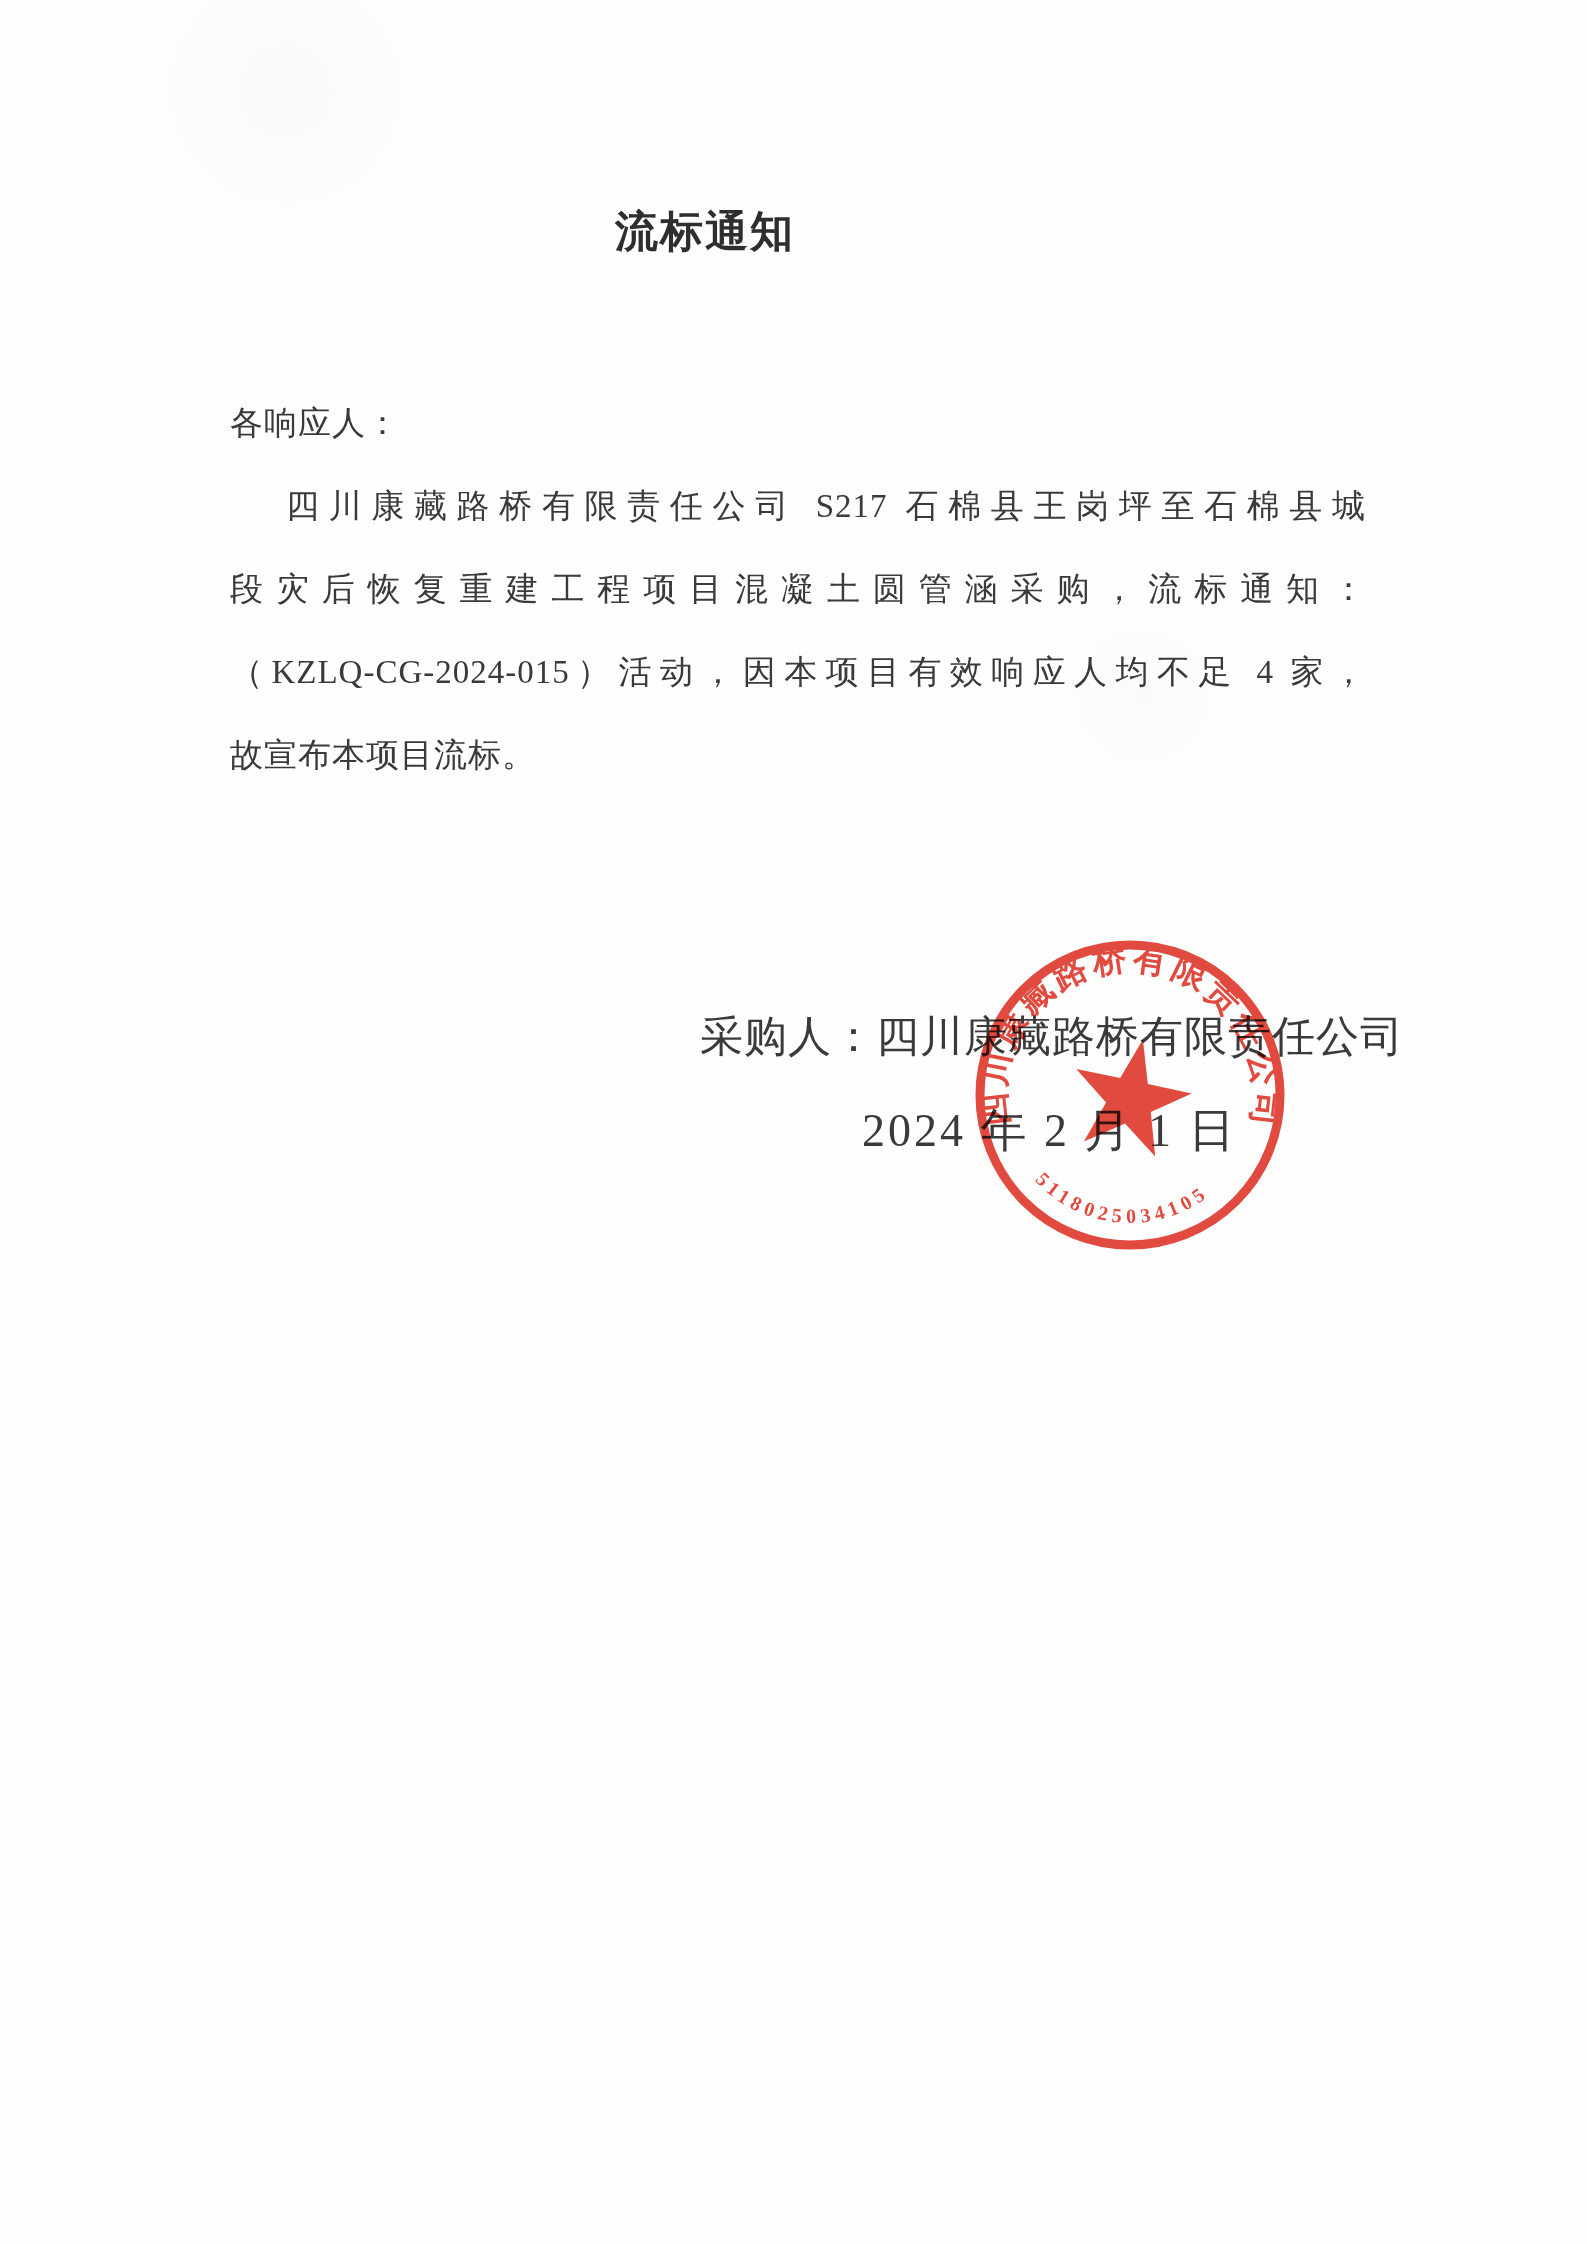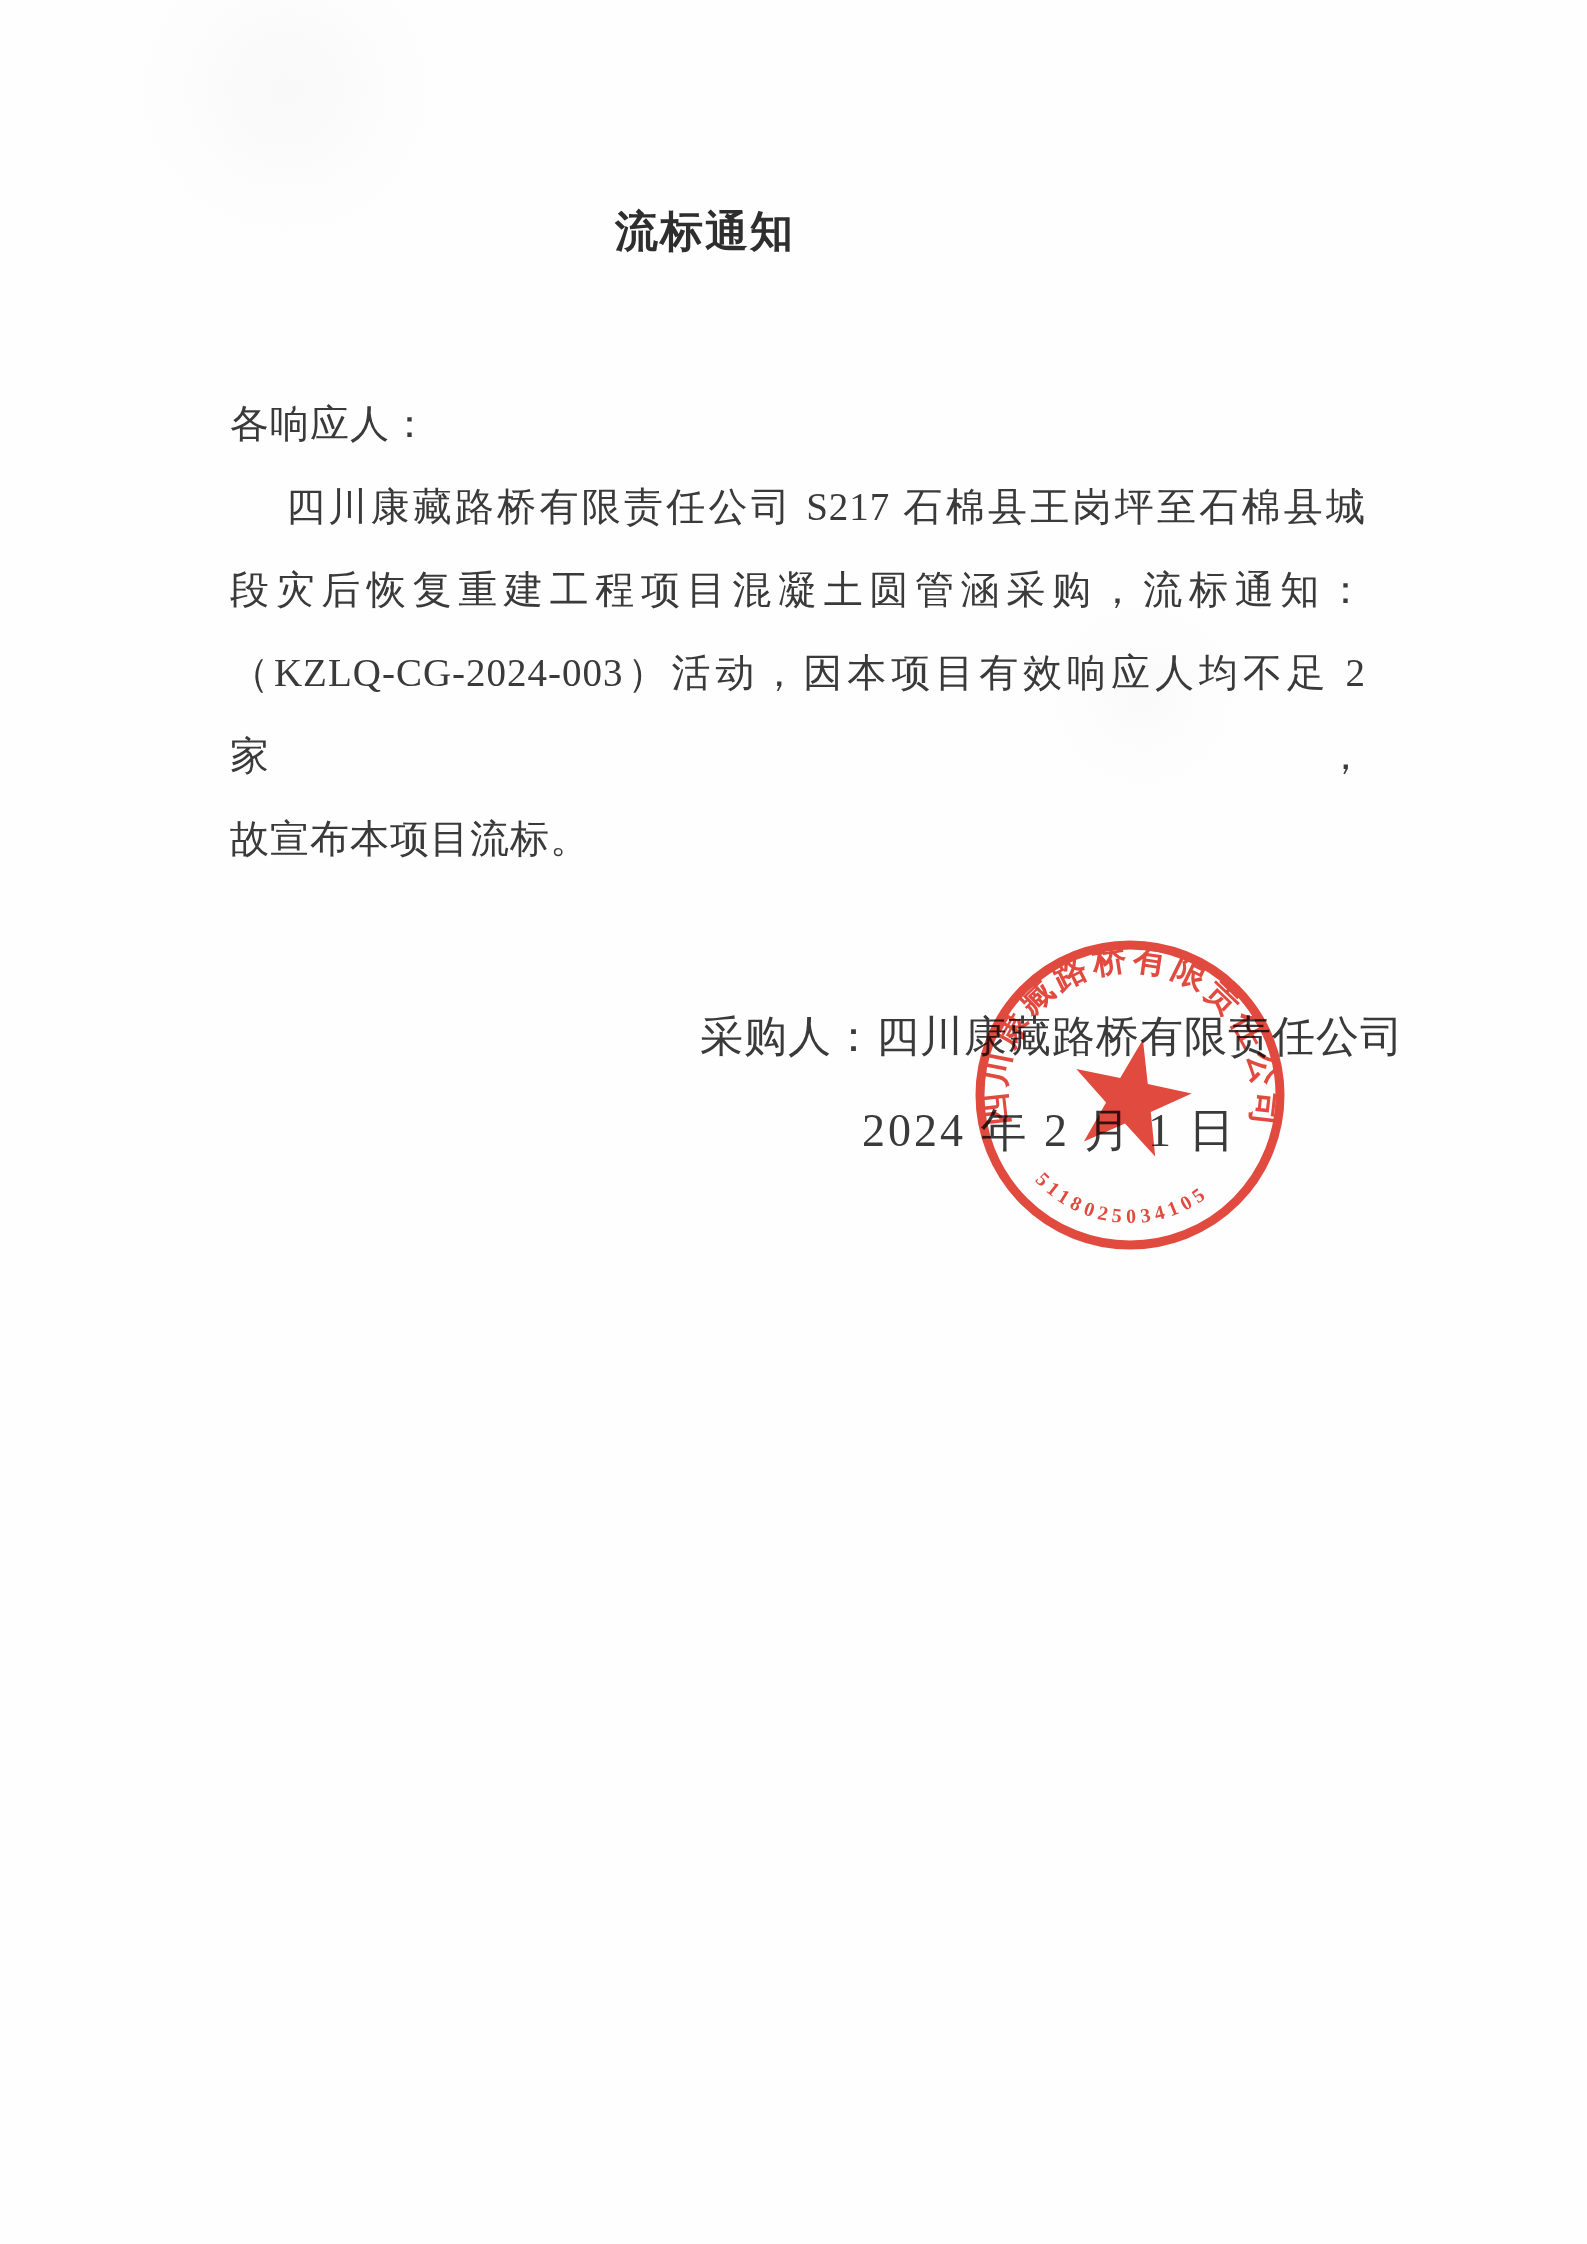--- a/index.html
+++ b/index.html
@@ -28,21 +28,21 @@
     font-size: 43px;
     font-weight: bold;
     color: #2e2e2e;
     letter-spacing: 2px;
   }
   .doc-body {
     position: absolute;
     top: 382px;
     left: 230px;
     width: 1136px;
-    font-size: 39px;
+    font-size: 33px;
     color: #3a3a3a;
   }
   .doc-body p {
     line-height: 83px;
     letter-spacing: 1px;
     white-space: nowrap;
   }
   .doc-body p.fill {
     white-space: normal;
     text-align: justify;
@@ -87,21 +87,21 @@
 <body>
 
 <div class="page">
 
   <h1 class="doc-title">流标通知</h1>
 
   <div class="doc-body">
     <p>各响应人：</p>
     <p class="fill indent">四川康藏路桥有限责任公司 S217 石棉县王岗坪至石棉县城</p>
     <p class="fill">段灾后恢复重建工程项目混凝土圆管涵采购，流标通知：</p>
-    <p class="fill">（KZLQ-CG-2024-003）活动，因本项目有效响应人均不足 2 家，</p>
+    <p class="fill">（KZLQ-CG-2024-015）活动，因本项目有效响应人均不足 4 家，</p>
     <p>故宣布本项目流标。</p>
   </div>
 
   <p class="sig-buyer">采购人：四川康藏路桥有限责任公司</p>
 
   <p class="sig-date">2024 年 2 月 1 日</p>
 
   <svg class="seal" viewBox="0 0 340 340" xmlns="http://www.w3.org/2000/svg">
     <defs>
       <path id="sealArcTop" d="M 49.3 202.3 A 125 125 0 1 1 290.7 202.3" fill="none"></path>

